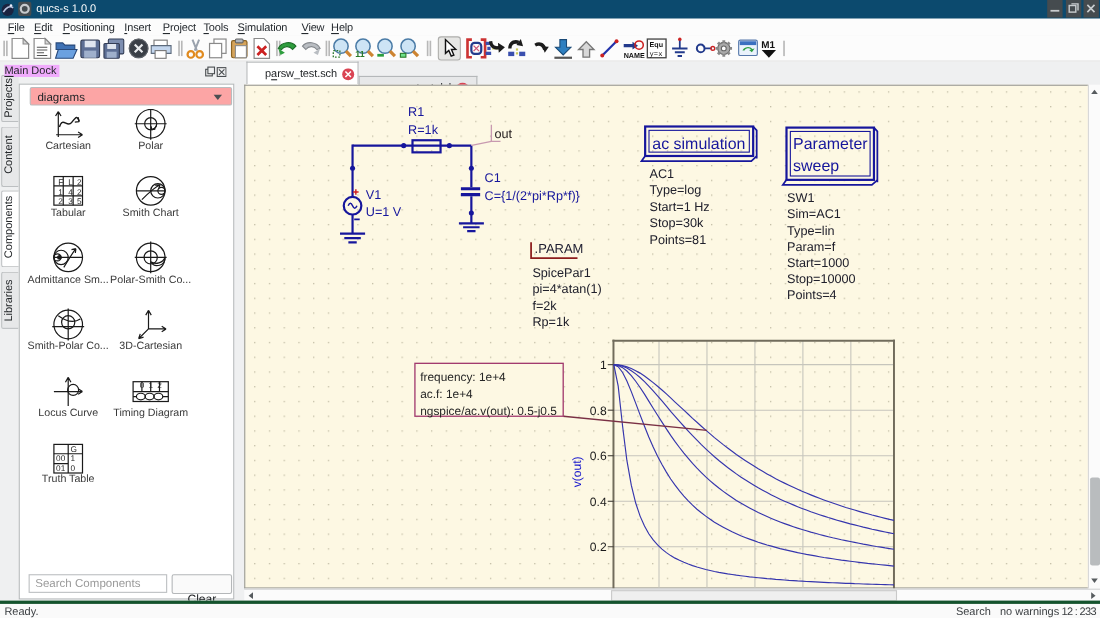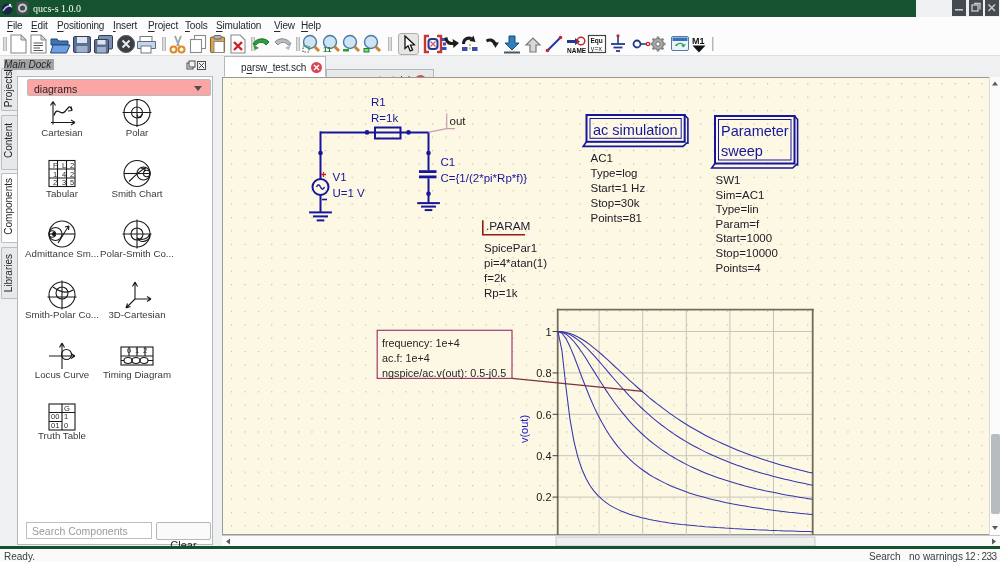--- a/index.html
+++ b/index.html
@@ -1,26 +1,26 @@
 <!DOCTYPE html>
 <html><head>
 <meta charset="utf-8">
 <style>
 * { margin:0; padding:0; box-sizing:border-box; }
 html,body { width:1000px; height:562px; overflow:hidden; }
 body { font-family:"Liberation Sans", sans-serif; background:#eff0f1; position:relative; }
-.titlebar { position:absolute; left:0; top:0; width:916px; height:17px; background:#14532d; color:#fcfcfc;font-family:Liberation Serif, serif; }
+.titlebar { position:absolute; left:0; top:0; width:1000px; height:17px; background:#0c4a6e; color:#fcfcfc; }
 .titlebar .title { position:absolute; left:33px; top:3px; font-size:10px; }
 .menubar { position:absolute; left:0; top:17px; width:1000px; height:15px; background:#fcfcfc; }
 .menubar span { position:absolute; top:2.5px; font-size:10px; letter-spacing:-0.15px; color:#24292e; }
 .menubar u { text-decoration:underline; text-underline-offset:1.5px; }
 .toolbar { position:absolute; left:0; top:32px; width:1000px; height:24px; background:#fcfcfc; border-bottom:1px solid #e0e0e0; }
 .toolbar svg { position:absolute; top:0; }
 .main { position:absolute; left:0; top:56px; width:1000px; height:490px; background:#eff0f1; }
-.dockhead { position:absolute; left:4px; top:3px; font-size:10px; color:#232629; z-index:5; background:#a3a3a3; padding-right:3px;font-style:italic; }
+.dockhead { position:absolute; left:4px; top:3px; font-size:10px; color:#232629; z-index:5; background:#f0abfc; padding-right:3px; }
 .vtab { position:absolute; left:1px; width:16px; background:#e7e8e9; border:1px solid #bcbfc1; border-right:none; border-radius:2px 0 0 2px; }
 .vtab.active { background:#fff; border-right:1px solid #fff; width:17px; }
 .vtab span { position:absolute; left:1px; top:0; font-size:10px; color:#232629; writing-mode:vertical-rl; transform:rotate(180deg); white-space:nowrap; }
 .panel { position:absolute; left:17px; top:20px; width:196px; height:469px; background:#fff; border:1px solid #b6b9bb; }
 .combo { position:absolute; left:9px; top:2px; width:184px; height:17px; border:1px solid #b9bcbe; border-radius:2px; background:#fca5a5; font-size:10.5px; color:#232629;padding-left:40px; }
 .combo .ct { position:absolute; left:6px; top:2.5px; }
 .searchbox { border:1px solid #bcbfc1; background:#fff; font-size:10.5px; color:#9a9a9a;text-align:right; }
 .clearbtn { border:1px solid #b4b7b9; border-radius:2px; background:#fafafa; font-size:11px; color:#232629; text-align:center; }
 .tabbar { position:absolute; left:222px; top:0; width:767px; height:21px; }
 .dtab { position:absolute; top:0; height:21px; border:1px solid #b5b8ba; border-bottom:none; font-size:10px; letter-spacing:-0.1px; color:#232629; }

